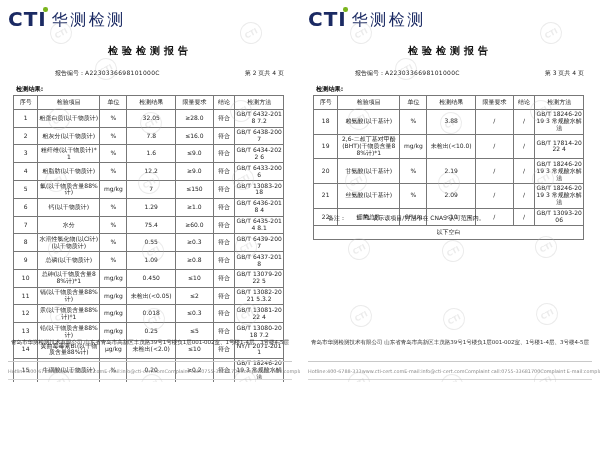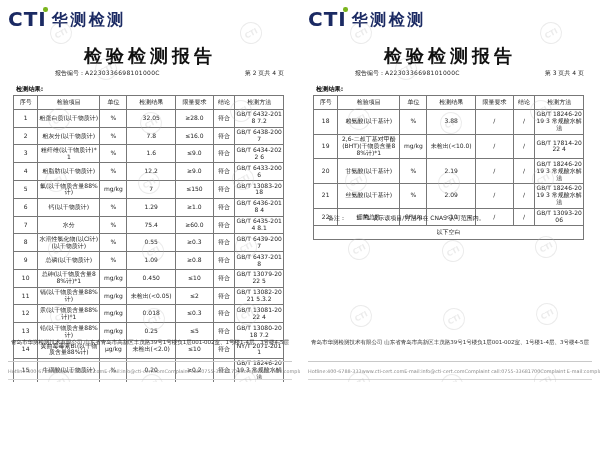--- a/index.html
+++ b/index.html
@@ -8,25 +8,25 @@
     font-family:"DejaVu Sans","Liberation Sans",sans-serif;
     color:#222;position:relative;
   }
   .sheet-wrap{display:flex;width:600px;height:450px;}
   .page{position:relative;width:300px;height:382px;background:#fff;overflow:hidden;}
 
   
   .logo{position:absolute;top:9px;left:8px;display:flex;align-items:flex-end;gap:5px;white-space:nowrap;}
   .logo .cti{position:relative;font-size:20px;font-weight:bold;color:#1b2a63;letter-spacing:1px;line-height:1;}
   .logo .cti .dot{position:absolute;top:-2px;right:-1px;width:4.5px;height:4.5px;border-radius:50%;background:#7ab51d;}
-  .logo .cn{font-size:16px;font-weight:bold;color:#1b2a63;letter-spacing:2.5px;line-height:1.05;}
+  .logo .cn{font-size:16px;font-weight:normal;color:#1b2a63;letter-spacing:2.5px;line-height:1.05;}
 
   
   .title{position:absolute;top:44px;left:0;right:0;text-align:center;
-    font-size:18px;font-weight:bold;letter-spacing:4px;color:#111;}
+    font-size:10px;font-weight:bold;letter-spacing:4px;color:#111;}
 
   
   .report-line{position:absolute;top:69px;left:55px;right:16px;display:flex;
     justify-content:space-between;font-size:6px;color:#222;}
   .report-line .num{letter-spacing:.3px;}
 
   
   .section-label{position:absolute;top:85px;left:16px;font-size:6.2px;font-weight:bold;color:#111;}
 
   

